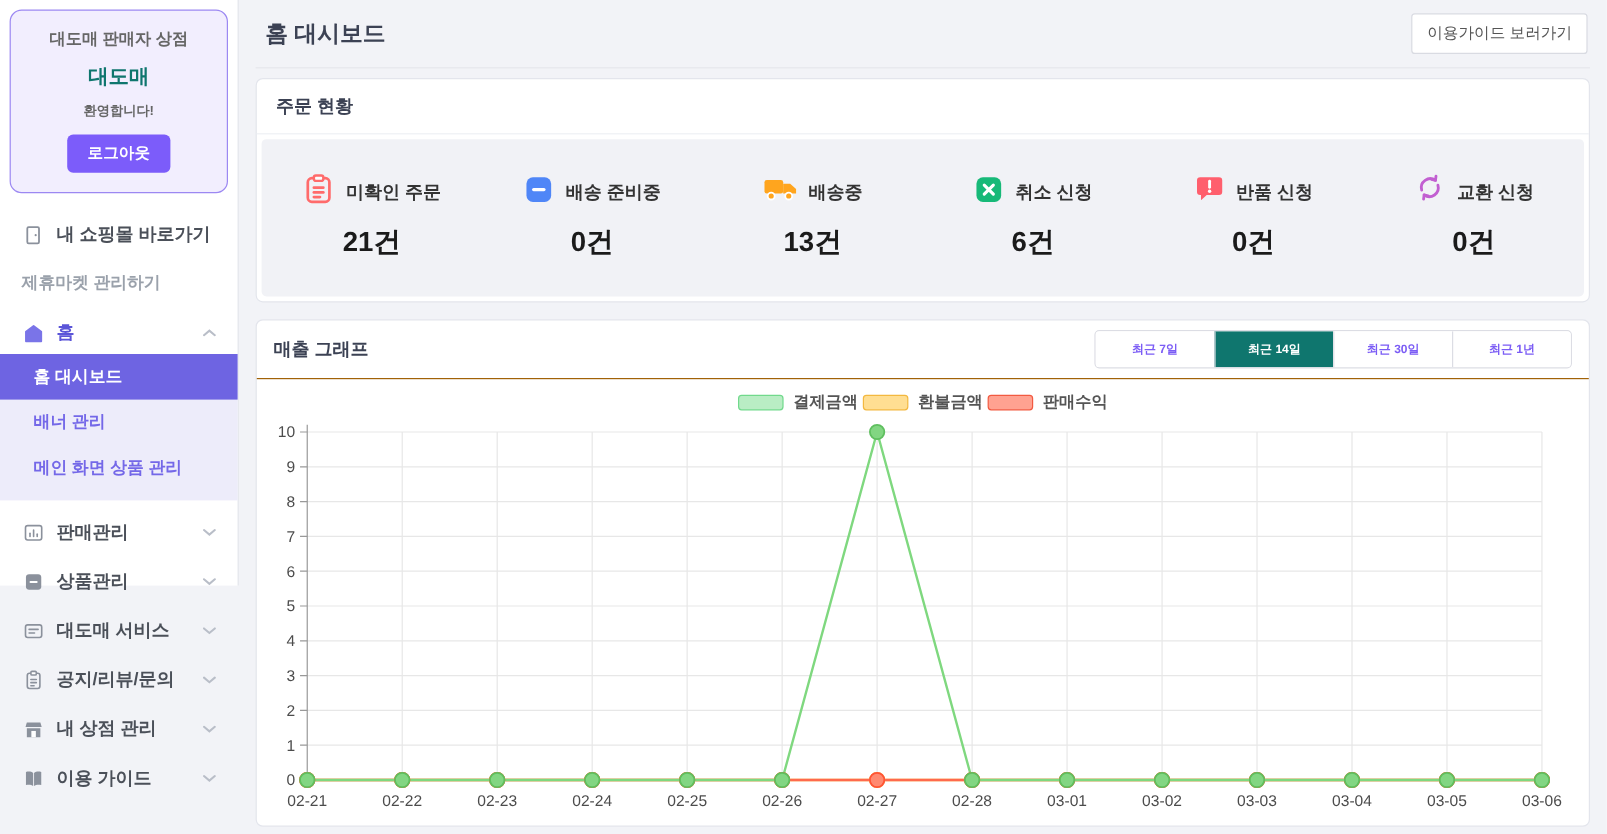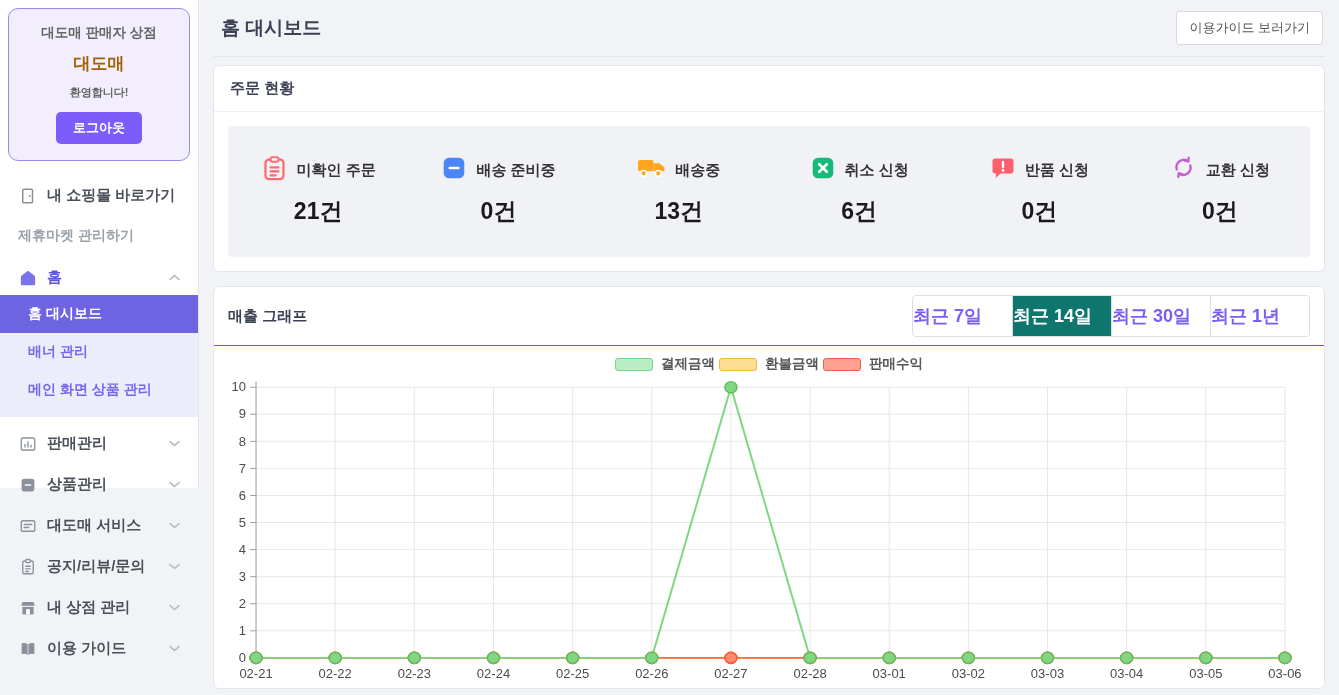--- a/index.html
+++ b/index.html
@@ -3,21 +3,21 @@
 <meta charset="utf-8">
 <style>
   * { box-sizing: border-box; margin: 0; padding: 0; }
   html,body { width:1339px; height:695px; overflow:hidden; }
   body { display:flex; font-family:"Liberation Sans", sans-serif; background:#f2f3f7; color:#3c4254; }
 
   
   .sidebar { width:199px; min-width:199px; background:#fff; border-right:1px solid #e2e4ea; height:488px; }
   .welcome-box { margin:8px; border:1.5px solid #9c88f2; background:#f2eefe; border-radius:10px; text-align:center; padding:15px 8px 16px; }
   .welcome-line1 { font-size:13.5px; color:#666; font-weight:700; }
-  .welcome-name { font-size:17px; color:#a16207; font-weight:700; margin-top:10px; }
+  .welcome-name { font-size:17px; color:#0f766e; font-weight:700; margin-top:10px; }
   .welcome-greet { font-size:11px; color:#666; font-weight:700; margin-top:10px; }
   .logout-btn { margin-top:12px; background:#7c5cfa; color:#fff; border:none; border-radius:5px; padding:7px 17px; font-size:13px; font-weight:700; cursor:pointer; font-family:inherit; }
   .quick1 { display:flex; align-items:center; gap:10px; padding:17px 18px 9px; font-size:15px; font-weight:700; color:#4b5059; cursor:pointer; }
   .quick2 { padding:13px 18px; font-size:14px; color:#9aa1ab; font-weight:600; cursor:pointer; }
   .menu-row { display:flex; align-items:center; gap:10px; padding:11px 18px; font-size:15px; font-weight:700; color:#4b5059; cursor:pointer; }
   .menu-row .chev { margin-left:auto; display:flex; }
   .menu-row.home-row { color:#5b55d8; padding:10px 18px 8px; }
   .submenu { background:#edecfa; padding-bottom:8px; }
   .submenu-item { padding:10px 10px 10px 28px; font-size:14px; font-weight:700; color:#7468e8; cursor:pointer; }
   .submenu-item.active { background:#6e64e2; color:#fff; }
@@ -25,31 +25,31 @@
 
   
   .main { flex:1; display:flex; flex-direction:column; padding:0 14px; min-width:0; }
   .page-header { display:flex; justify-content:space-between; align-items:center; padding:11px 2px 11px 8px; border-bottom:1px solid #e5e6ec; }
   .page-title { font-size:19px; font-weight:700; color:#3c4254; }
   .guide-btn { background:#fff; border:1px solid #d9dbe2; border-radius:3px; padding:7px 12px; font-size:13px; color:#555; cursor:pointer; font-family:inherit; }
 
   .card { background:#fff; border:1px solid #e3e5ec; border-radius:6px; }
   .card1 { margin-top:8px; }
   .card1-header { padding:13px 16px; font-size:15px; font-weight:700; border-bottom:1px solid #eef0f4; }
-  .stats-panel { margin:14px; background:#f1f2f6; border-radius:4px; display:flex; padding:27px 0 30px; }
+  .stats-panel { margin:4px; background:#f1f2f6; border-radius:4px; display:flex; padding:27px 0 30px; }
   .stat { flex:1; display:flex; flex-direction:column; align-items:center; cursor:pointer; }
   .stat-top { display:flex; align-items:center; gap:9px; height:34px; }
   .stat-label { font-size:15px; font-weight:700; color:#333; }
   .stat-value { font-size:23px; font-weight:700; color:#1b1b1b; margin-top:9px; }
 
   .card2 { margin-top:14px; flex:1; display:flex; flex-direction:column; min-height:0; margin-bottom:6px; }
   .card2-header { display:flex; justify-content:space-between; align-items:center; padding:8px 14px; border-bottom:1px solid #a16207; }
   .card2-title { font-size:15px; font-weight:700; }
   .tab-group { display:flex; border:1px solid #dcdde4; border-radius:4px; overflow:hidden; }
-  .tab { width:99px; text-align:left; padding:8px 0; font-size:18px; font-weight:700; color:#7b5cf5; background:#fff; border-left:1px solid #dcdde4; cursor:pointer; }
+  .tab { width:99px; text-align:center; padding:8px 0; font-size:10px; font-weight:700; color:#7b5cf5; background:#fff; border-left:1px solid #dcdde4; cursor:pointer; }
   .tab:first-child { border-left:none; }
   .tab.active { background:#0f766e; color:#fff; }
 
   .chart-wrap { flex:1; display:flex; flex-direction:column; padding:6px 0 0; min-height:0; }
   .legend { display:flex; justify-content:center; align-items:center; gap:4px; height:26px; }
   .legend-item { display:flex; align-items:center; gap:8px; font-size:13.5px; color:#555; font-weight:600; cursor:pointer; }
   .legend-box { width:38px; height:13px; border-radius:3px; border:1.5px solid; }
   #chart { display:block; width:100%; height:334px; }
 </style>
 </head>

